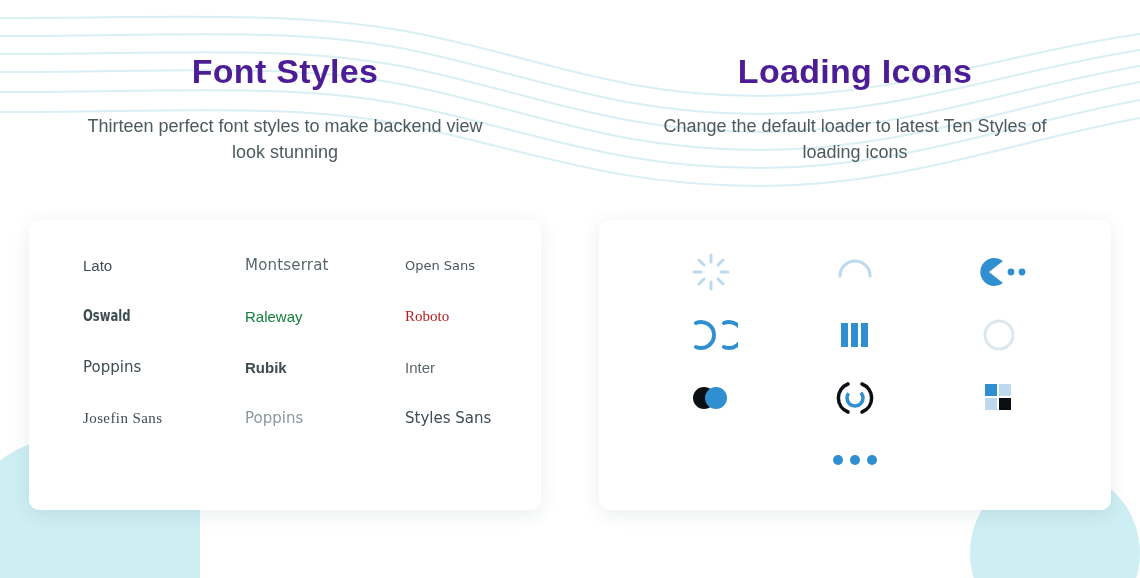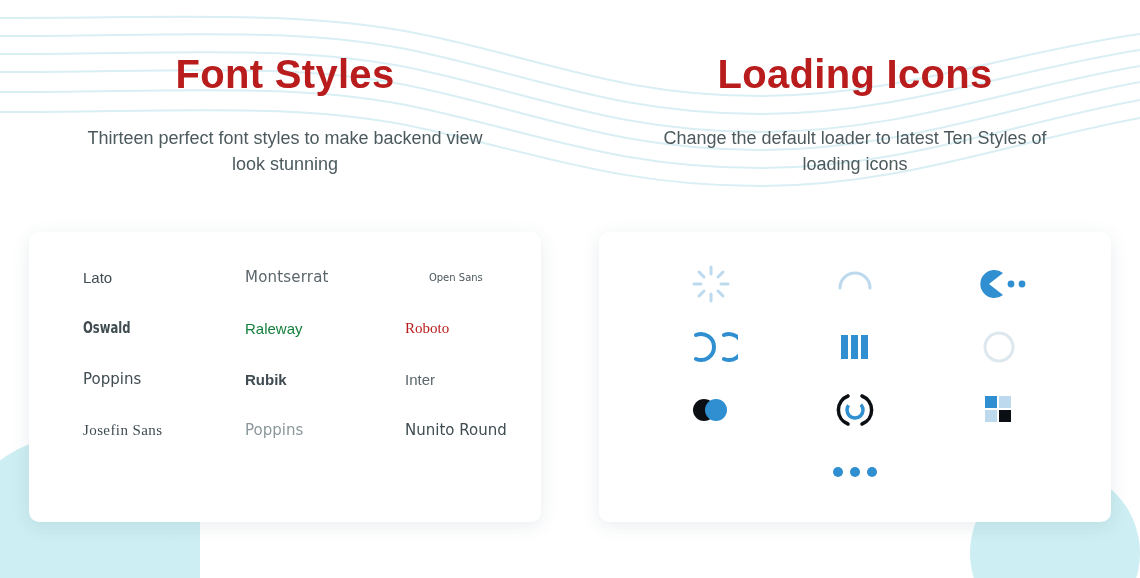--- a/index.html
+++ b/index.html
@@ -64,25 +64,25 @@
     box-sizing: border-box;
   }
   .column {
     width: 50%;
     display: flex;
     flex-direction: column;
     align-items: center;
   }
 
   .section-title {
-    font-size: 40px;
+    font-size: 34px;
     font-weight: bold;
-    color: #b91c1c;
+    color: #4c1d95;
     letter-spacing: 0.3px;
-    margin: 0 0 28px 0;
+    margin: 0 0 22px 0;
     text-align: center;
   }
   .section-subtitle {
     font-size: 18px;
     line-height: 26px;
     color: #4c5a5e;
     text-align: center;
     margin: 0 0 55px 0;
     max-width: 420px;
   }
@@ -106,21 +106,21 @@
     row-gap: 33px;
     align-items: center;
   }
   .font-sample {
     font-size: 15px;
     color: #3f4c52;
     white-space: nowrap;
   }
   .f-lato        { font-family: "Liberation Sans", sans-serif; font-size: 15px; }
   .f-montserrat  { font-family: "DejaVu Sans", sans-serif; font-size: 15px; letter-spacing: 0.2px; color:#5b666b;}
-  .f-opensans    { font-family: "DejaVu Sans", sans-serif; font-size: 10px; color:#4a565b;text-align:center;}
+  .f-opensans    { font-family: "DejaVu Sans", sans-serif; font-size: 13px; color:#4a565b;}
   .f-oswald      { font-family: "DejaVu Sans Condensed", "Liberation Sans Narrow", "Liberation Sans", sans-serif;
                    font-weight: bold; font-size: 15px; transform: scaleX(0.86); transform-origin: left center; }
   .f-raleway     { font-family: Liberation Sans, sans-serif; font-size: 15px; color: #15803d; }
   .f-roboto      { font-family: Liberation Serif, serif; font-size: 15px; color: #b91c1c;}
   .f-poppins     { font-family: "DejaVu Sans", sans-serif; font-size: 15px; color:#3f4c52;}
   .f-rubik       { font-family: "Liberation Sans", sans-serif; font-weight: bold; font-size: 15px; }
   .f-inter       { font-family: "Liberation Sans", sans-serif; font-size: 15px; color:#5a666b;}
   .f-josefin     { font-family: "Liberation Serif", serif; font-size: 15px; letter-spacing: 0.4px; }
   .f-varela      { font-family: "DejaVu Sans", sans-serif; font-size: 15px; color:#3f4c52;}
   .f-manrope     { font-family: "DejaVu Sans", sans-serif; font-size: 15px; color:#8b979b;}
@@ -191,21 +191,21 @@
         <span class="font-sample f-raleway">Raleway</span>
         <span class="font-sample f-roboto">Roboto</span>
 
         <span class="font-sample f-poppins">Poppins</span>
         <span class="font-sample f-rubik">Rubik</span>
         <span class="font-sample f-inter">Inter</span>
 
         <span class="font-sample f-josefin">Josefin Sans</span>
         <span class="font-sample f-manrope">Poppins</span>
 
-        <span class="font-sample f-nunito">Nunito Round</span>
+        <span class="font-sample f-nunito">Styles Sans</span>
         <span></span>
         <span></span>
       </div>
     </div>
   </div>
 
   <div class="column">
     <h1 class="section-title">Loading Icons</h1>
     <p class="section-subtitle">Change the default loader to latest Ten Styles of loading icons</p>
 

